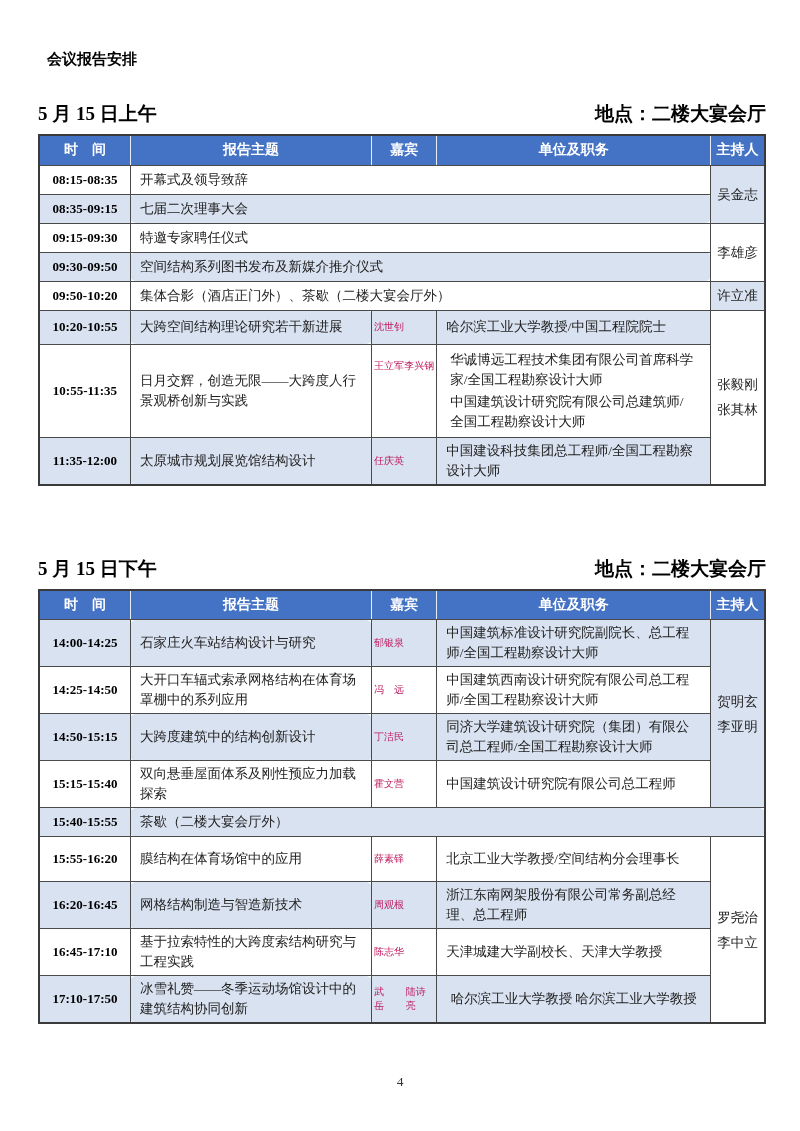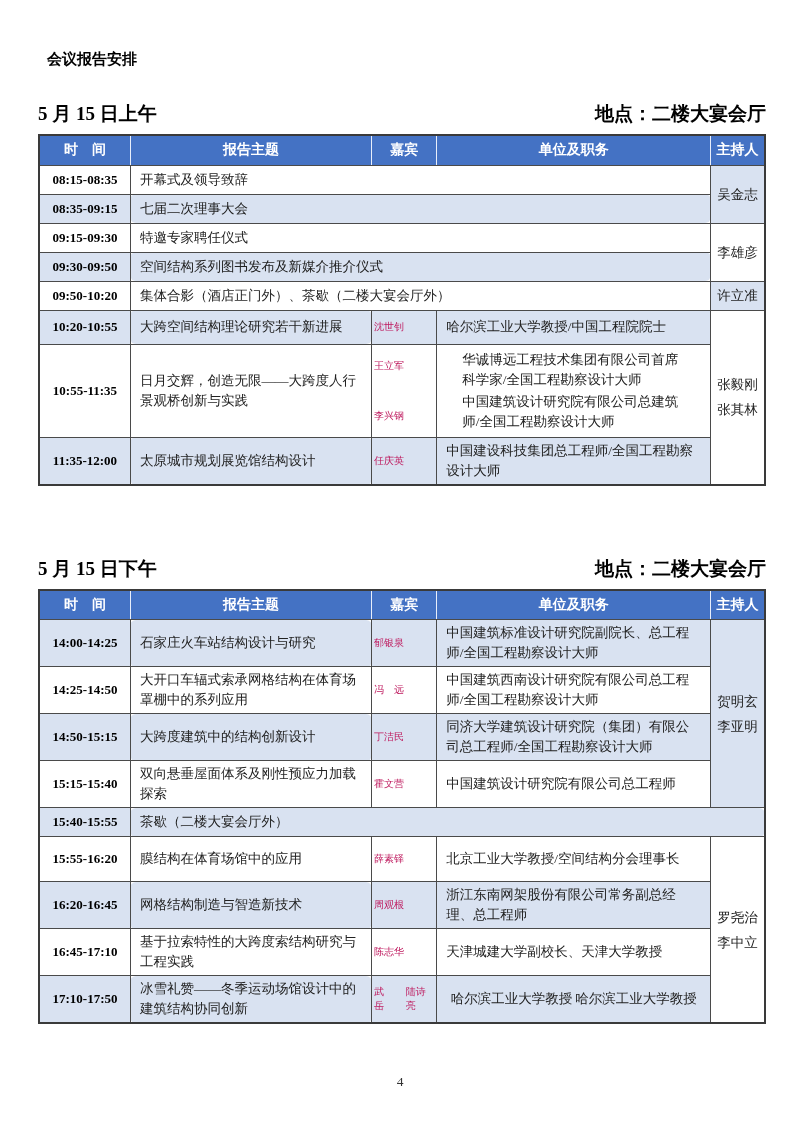--- a/index.html
+++ b/index.html
@@ -60,23 +60,23 @@
   }
   td.topic{ text-align:left;padding:3px 9px;font-size:13.5px;line-height:20px;color:#222;border-radius:6px; }
   td.guest{ font-size:10px;padding:0 2px;color:#be185d; }
   td.org{ text-align:left;padding:3px 9px;font-size:13.5px;line-height:20px;color:#222; }
   td.host{
     text-align:center;font-size:13.5px;color:#222;
     white-space:pre-line;line-height:25px;padding:0 2px;
     background:#ffffff;
   }
   td.host.h-blue{background:#D9E2F1;}
-  .pair-spread{display:flex;flex-direction:column;justify-content:space-between;height:64px;padding:4px 0;}
+  .pair-spread{display:flex;flex-direction:row;justify-content:space-between;height:64px;padding:4px 0;}
   .pair-tight{display:flex;justify-content:center;gap:3px;}
-  .org-stack div{margin:2px 16px;}
+  .org-stack div{margin:2px 4px;}
   .page-number{
     position:absolute;left:0;right:0;top:1074px;
     text-align:center;font-size:13.5px;color:#333;
   }
 </style>
 </head>
 <body>
 
 <div class="page">
   <div class="content">

